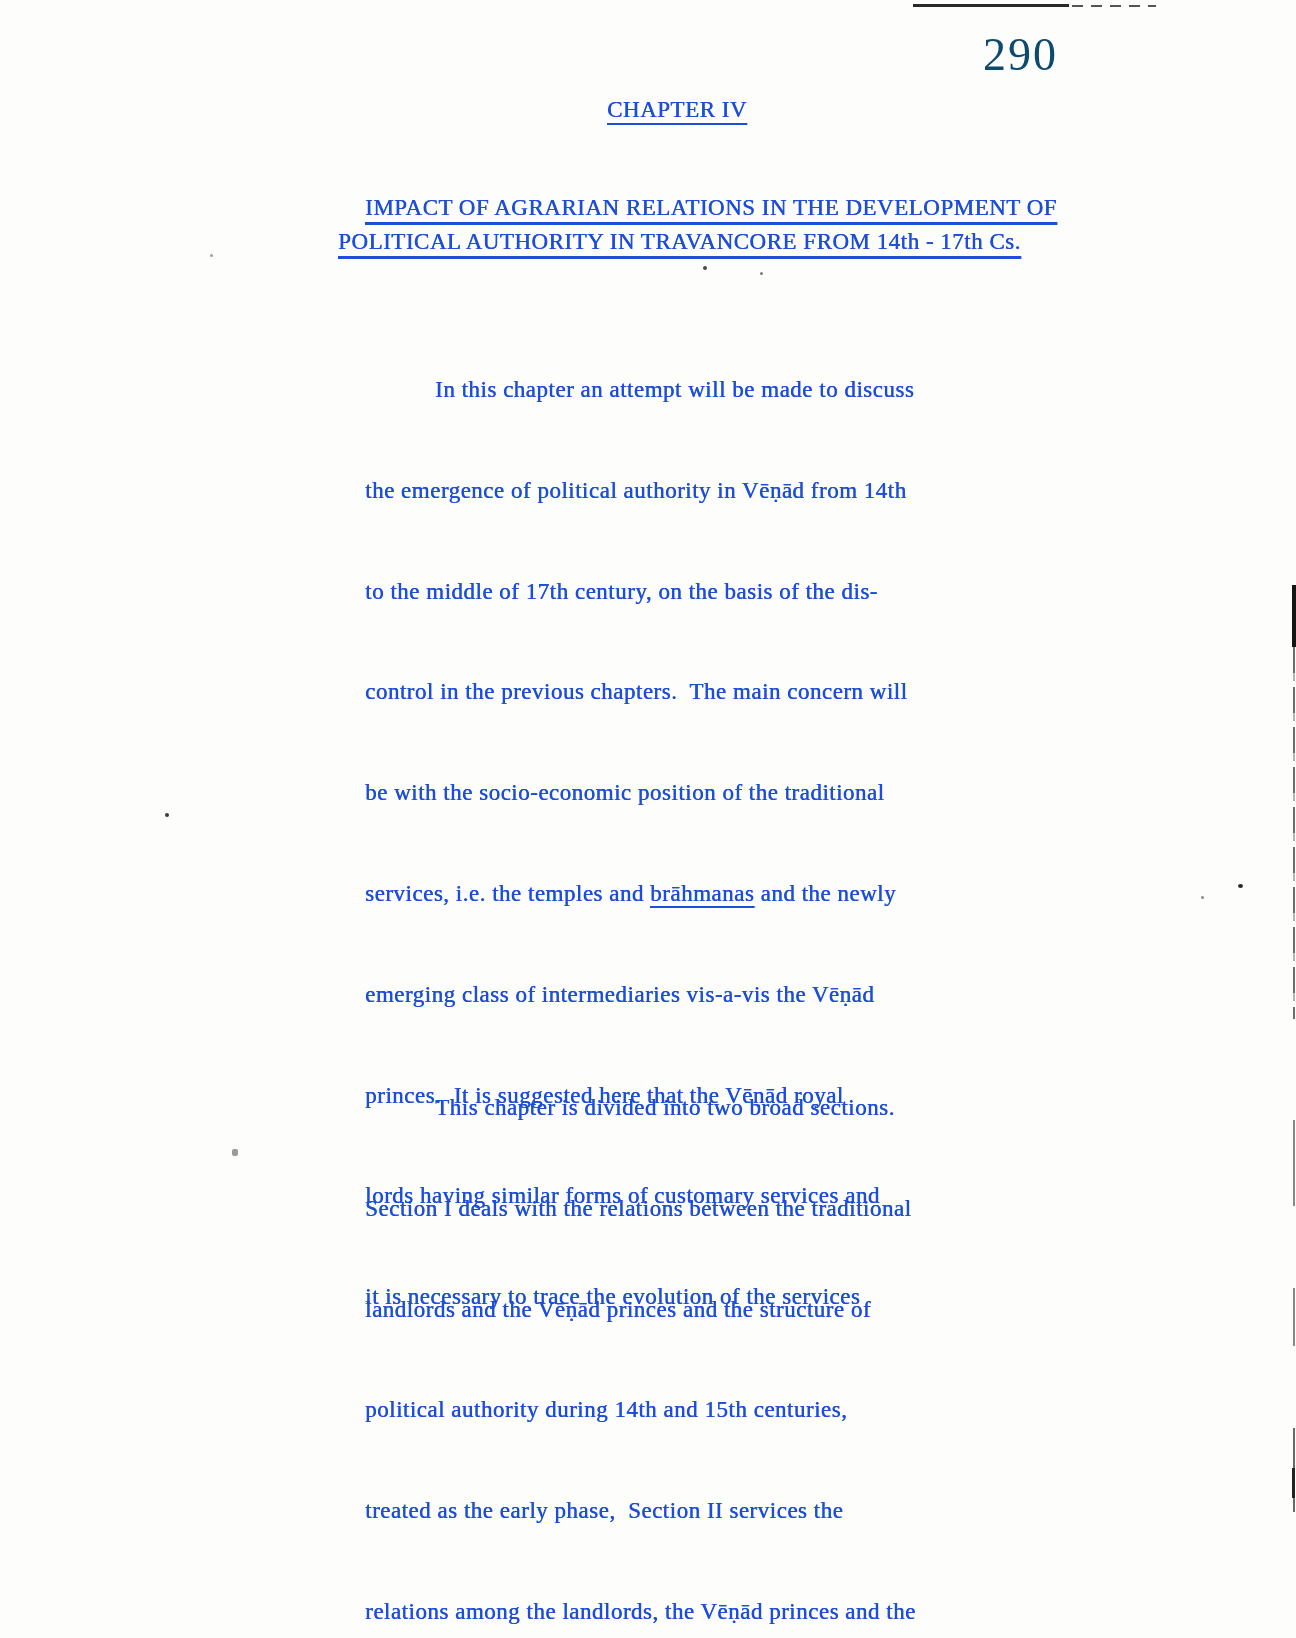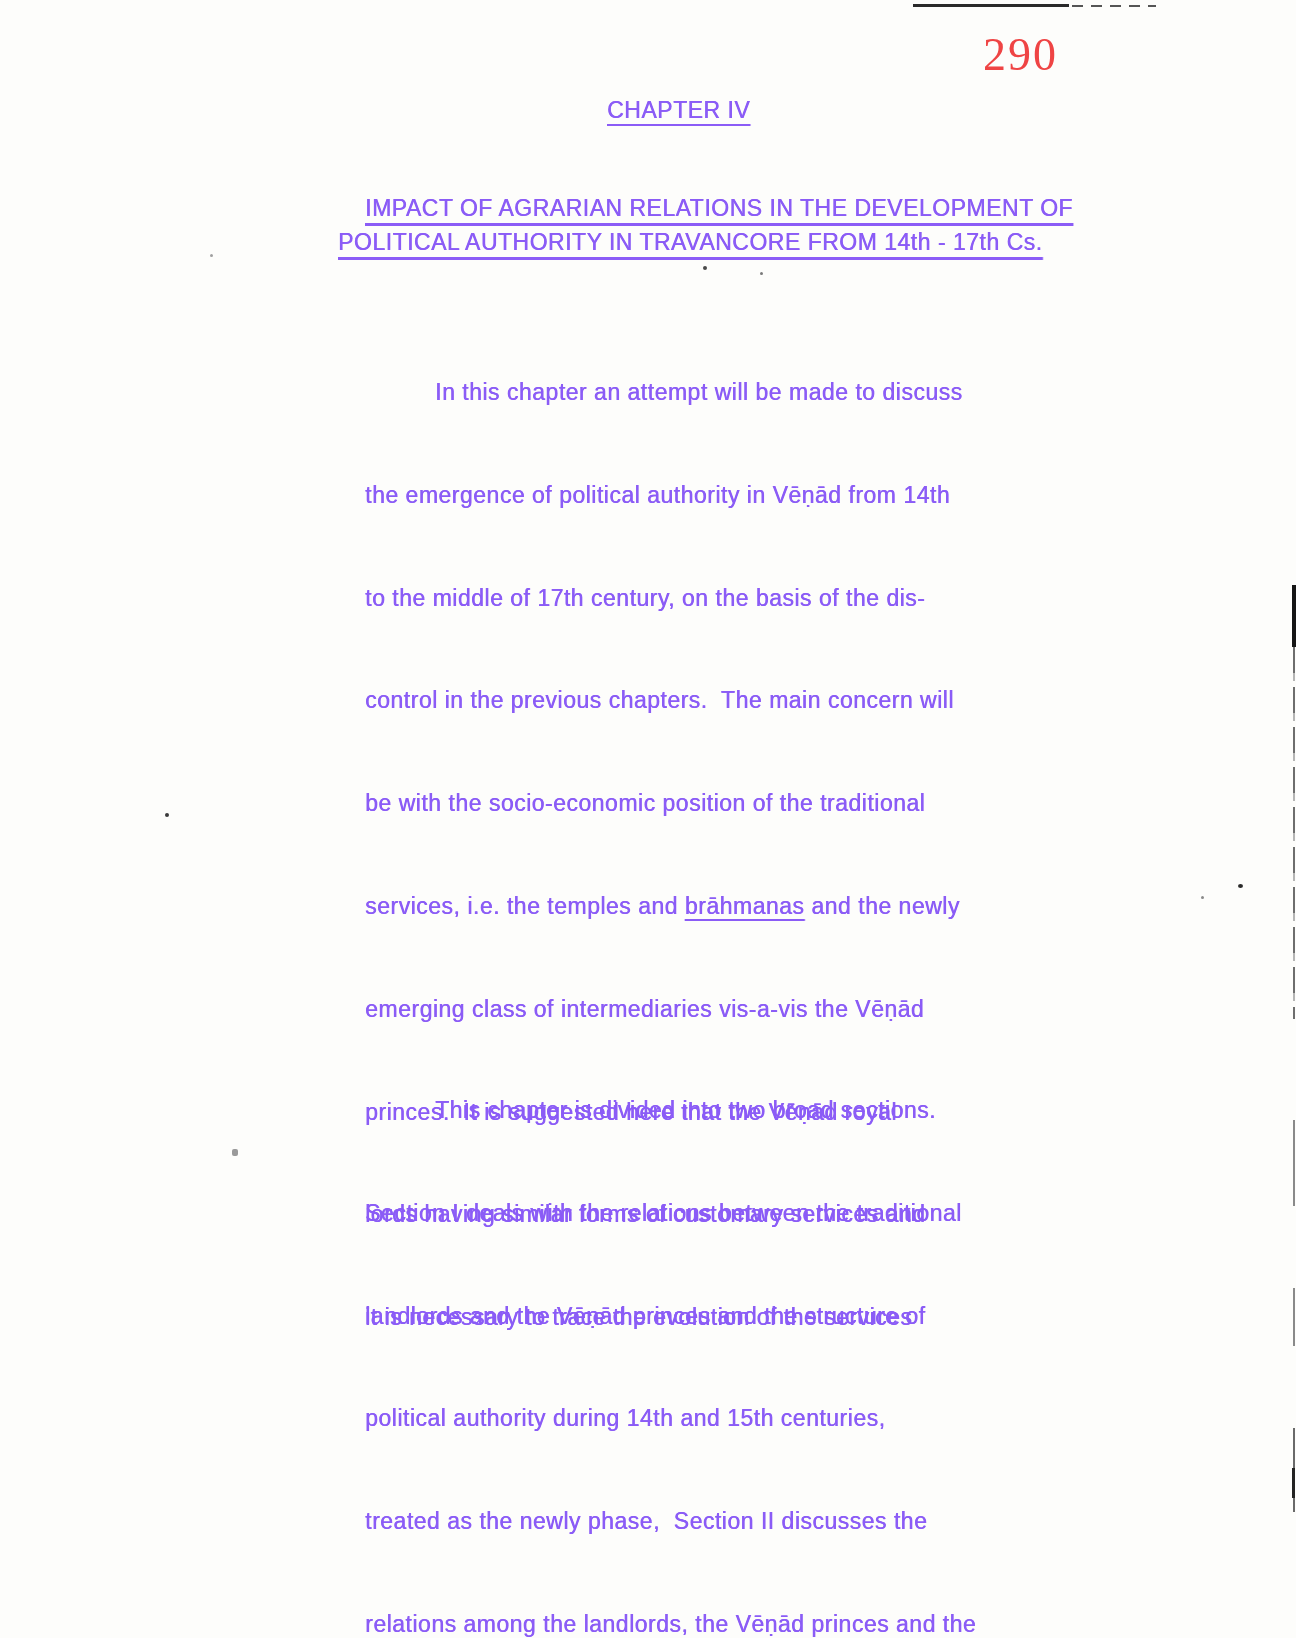--- a/index.html
+++ b/index.html
@@ -7,35 +7,35 @@
   .page {
     position: relative;
     width: 1296px;
     height: 1638px;
     margin: 0 auto;
     background: #fdfdfb;
     overflow: hidden;
     color: #1b1b1b;
   }
   .typewriter {
-    font-family: Liberation Sans, sans-serif;
+    font-family: Liberation Serif, serif;
     font-size: 23px;
     letter-spacing: 0.5px;
-    color: #8b5cf6;
+    color: #1d4ed8;
     text-shadow: 0.5px 0 0 currentColor;
     white-space: pre;
   }
   .pagenum {
     position: absolute;
     left: 983px;
     top: 28px;
     font-family: "Liberation Serif", "DejaVu Serif", serif;
     font-size: 46px;
     letter-spacing: 2px;
-    color: #ef4444;
+    color: #0c4a6e;
   }
   .chapter-heading {
     position: absolute;
     left: 607px;
     top: 97px;
     text-decoration: underline;
     text-decoration-thickness: 2px;
     text-underline-offset: 6px;
   }
   .title-line1 {
@@ -127,21 +127,21 @@
     <div class="line">lords having similar forms of customary services and</div>
     <div class="line">it is necessary to trace the evolution of the services</div>
     
   </div>
 
   <div class="typewriter para p2">
     <div class="line indent">This chapter is divided into two broad sections.</div>
     <div class="line">Section I deals with the relations between the traditional</div>
     <div class="line">landlords and the Vēṇād princes and the structure of</div>
     <div class="line">political authority during 14th and 15th centuries,</div>
-    <div class="line">treated as the newly phase,  Section II discusses the</div>
+    <div class="line">treated as the early phase,  Section II services the</div>
     <div class="line">relations among the landlords, the Vēṇād princes and the</div>
     
     
     
     
   </div>
 
   <div class="edge-seg edge-seg-1"></div>
   <div class="edge-seg edge-seg-2"></div>
   <div class="edge-seg edge-seg-3"></div>

